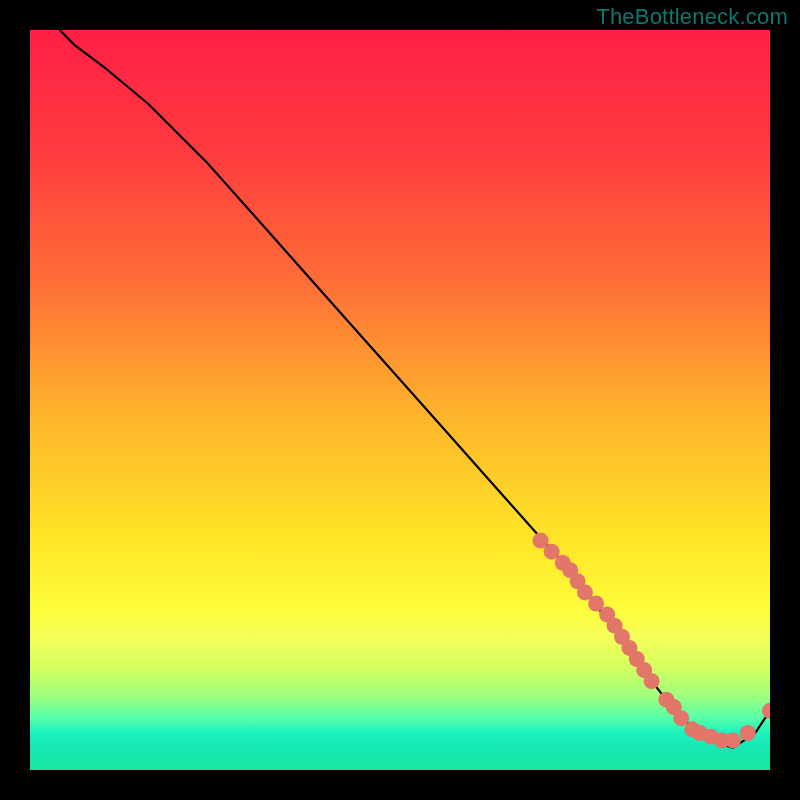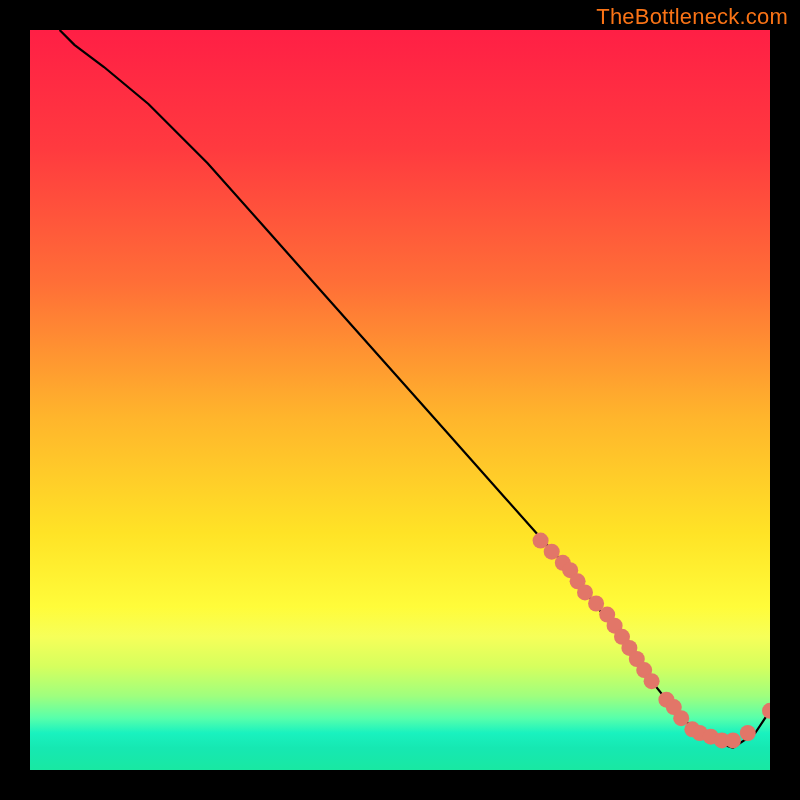--- a/index.html
+++ b/index.html
@@ -52,21 +52,21 @@
     position: absolute;
     left: 0;
     top: 0;
     width: 100%;
     height: 100%;
   }
   .watermark {
     position: absolute;
     top: 4px;
     right: 12px;
-    color: #f97316;
+    color: #0f766e;
     font-size: 22px;
     letter-spacing: 0.2px;
     font-weight: 400;
   }
 </style>
 </head>
 <body>
 
 <div class="stage">
   <div class="watermark">TheBottleneck.com</div>

